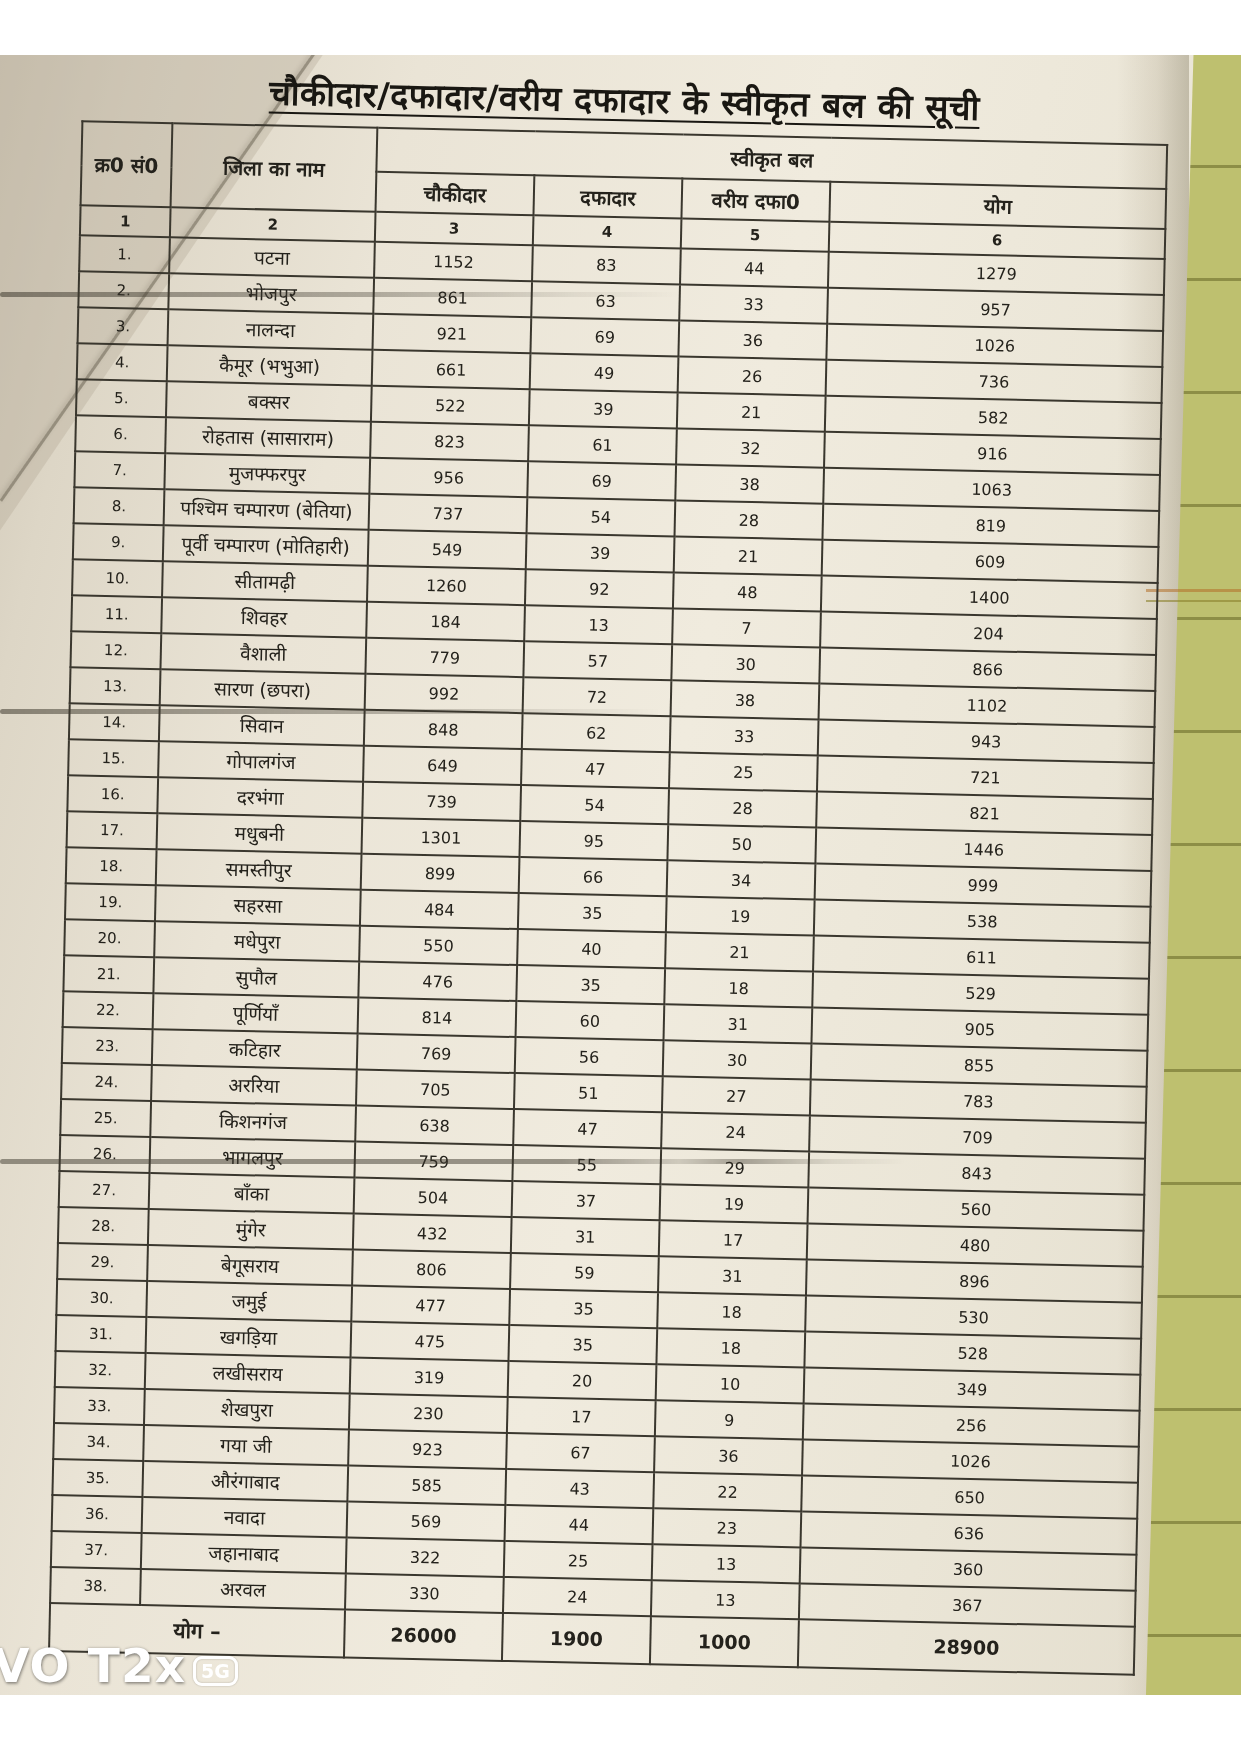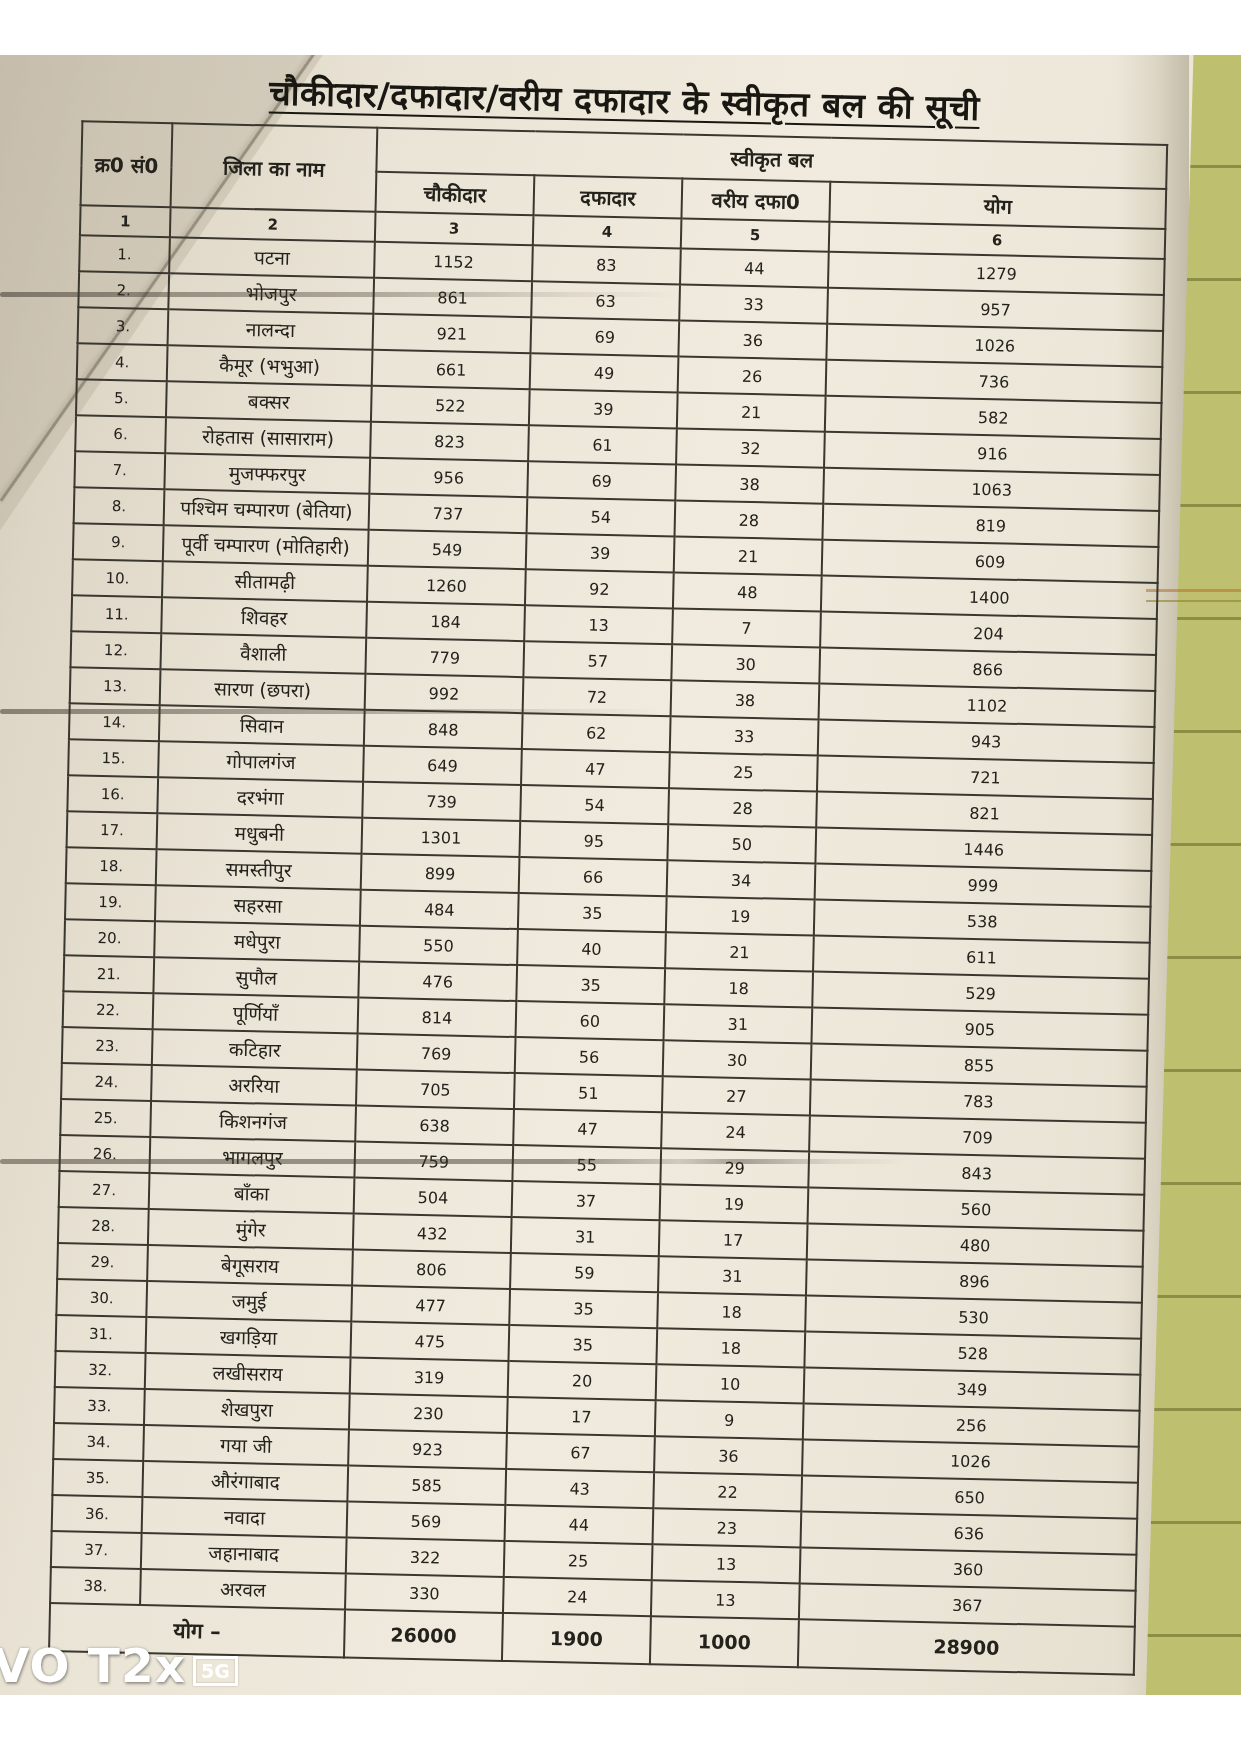--- a/index.html
+++ b/index.html
@@ -73,21 +73,21 @@
   tfoot td.total-label{text-align:center;font-size:21px;}
   
   .watermark{
     position:absolute;left:-7px;top:1638px;z-index:9;color:#ffffff;
     font-weight:bold;font-size:47px;letter-spacing:1px;
     text-shadow:0 0 3px rgba(0,0,0,.28),1px 2px 3px rgba(0,0,0,.3);
     white-space:nowrap;
   }
   .watermark .badge{
     display:inline-block;margin-left:7px;font-size:19px;letter-spacing:0;
-    border:3px solid #fff;border-radius:1px;padding:1px 5px;
+    border:3px solid #fff;border-radius:9px;padding:1px 5px;
     vertical-align:4px;text-shadow:none;
     box-shadow:0 0 2px rgba(0,0,0,.25), inset 0 0 2px rgba(0,0,0,.25);
   }
 </style>
 </head>
 <body>
 
 <div class="photo">
   <div class="corner-shade"></div>
   <div class="fold-line"></div>

